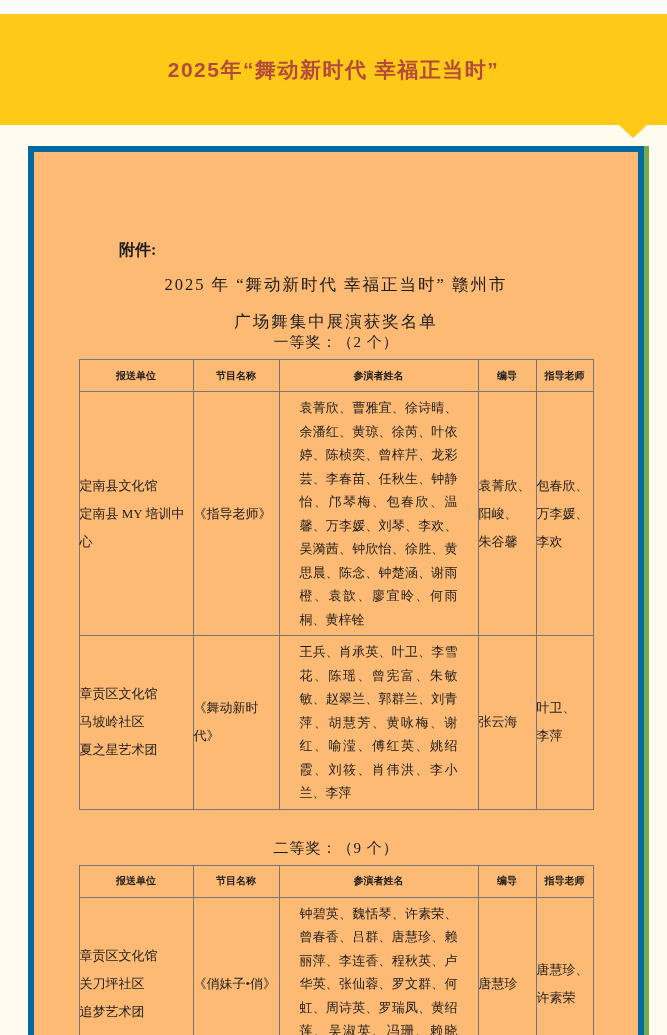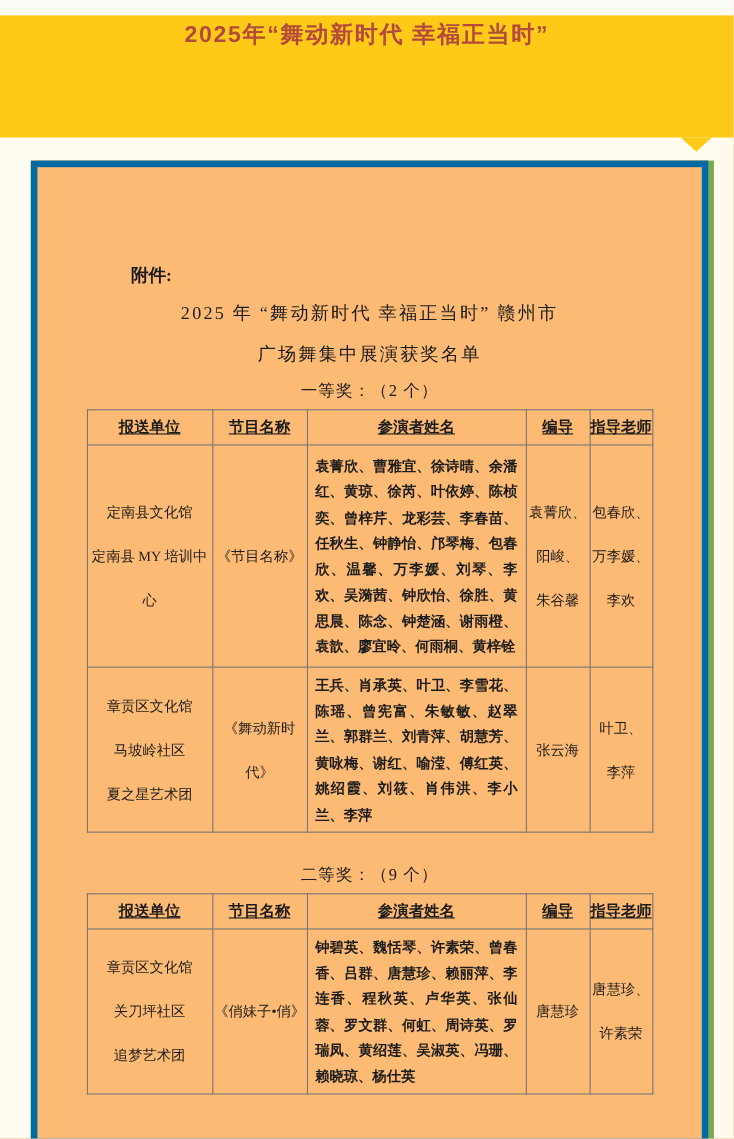--- a/index.html
+++ b/index.html
@@ -7,21 +7,21 @@
     width:667px; height:1035px; overflow:hidden;
     background:#fffbef;
     font-family:"Liberation Serif","DejaVu Serif",serif;
     color:#1c1c1c;
   }
   .top-strip { height:14px; background:#fbfbf8; }
 
   
   .banner {
     position:relative; height:111px; background:#ffc917;
-    display:flex; flex-direction:row; justify-content:center;
+    display:flex; flex-direction:column; justify-content:center;
     text-align:center;
     font-family:"Liberation Sans","DejaVu Sans",sans-serif;
     font-weight:bold; font-size:21px; line-height:36px;
     letter-spacing:1.5px; color:#b34a3c;
   }
   .banner-notch {
     position:absolute; top:111px; right:20px; width:0; height:0;
     border-left:14px solid transparent; border-right:14px solid transparent;
     border-top:13px solid #ffc917;
   }
@@ -33,44 +33,44 @@
     border:6px solid #0369a1;
     box-shadow:5px 0 0 #74a94d;
     min-height:889px;
     padding:88px 0 40px 0;
     box-sizing:border-box;
   }
   .attachment { margin-left:85px; font-weight:bold; font-size:16px; }
   .doc-title { text-align:center; font-size:16.5px; letter-spacing:2px; }
   .doc-title.t1 { margin-top:13px; }
   .doc-title.t2 { margin-top:15px;font-family:Liberation Serif, serif; }
-  .prize-heading { text-align:center; font-size:15px; letter-spacing:1px; margin-top:13px; margin-bottom:7px; }
+  .prize-heading { text-align:center; font-size:15px; letter-spacing:1px; margin-bottom:7px; }
   .prize-heading.second { margin-top:29px; }
 
   
   table {
     border-collapse:collapse; table-layout:fixed;
     width:514px; margin:0 auto;
     font-size:13px;
   }
   th, td { border:1px solid #777; padding:0; }
   th {
     font-family:"Liberation Sans","DejaVu Sans",sans-serif;
-    font-weight:bold; font-size:14px; height:31px;
-    text-align:center; vertical-align:middle;text-decoration:underline;
+    font-weight:bold; font-size:10px; height:31px;
+    text-align:center; vertical-align:middle;
   }
   td { vertical-align:middle; }
   tr.rh1 > td { height:193px; }
   tr.rh2 > td { height:136px; }
   tr.rh3 > td { height:120px;margin-top:28px; }
   td.cell-center {
-    text-align:center; white-space:pre-line; line-height:40px;
+    text-align:left; white-space:pre-line; line-height:28px;
   }
   td.cell-performers {
-    text-align:justify; line-height:23.5px; padding:4px 7px;font-weight:bold;
+    text-align:justify; line-height:23.5px; padding:4px 20px;
   }
 </style>
 </head>
 <body>
 
 <div class="top-strip"></div>
 
 <div class="banner">
   <div>2025年“舞动新时代 幸福正当时”</div>
   <div class="banner-notch"></div>
@@ -97,21 +97,21 @@
           <tr>
         <th>报送单位</th>
         <th>节目名称</th>
         <th>参演者姓名</th>
         <th>编导</th>
         <th>指导老师</th>
       </tr>
       <tr class="rh1">
         <td class="cell-center">定南县文化馆
 定南县 MY 培训中心</td>
-        <td class="cell-center">《节目名称》</td>
+        <td class="cell-center">《指导老师》</td>
         <td class="cell-performers">袁菁欣、曹雅宜、徐诗晴、余潘红、黄琼、徐芮、叶依婷、陈桢奕、曾梓芹、龙彩芸、李春苗、任秋生、钟静怡、邝琴梅、包春欣、温馨、万李媛、刘琴、李欢、吴漪茜、钟欣怡、徐胜、黄思晨、陈念、钟楚涵、谢雨橙、袁歆、廖宜昤、何雨桐、黄梓铨</td>
         <td class="cell-center">袁菁欣、
 阳峻、
 朱谷馨</td>
         <td class="cell-center">包春欣、万李媛、李欢</td>
       </tr>
       <tr class="rh2">
         <td class="cell-center">章贡区文化馆
 马坡岭社区
 夏之星艺术团</td>

